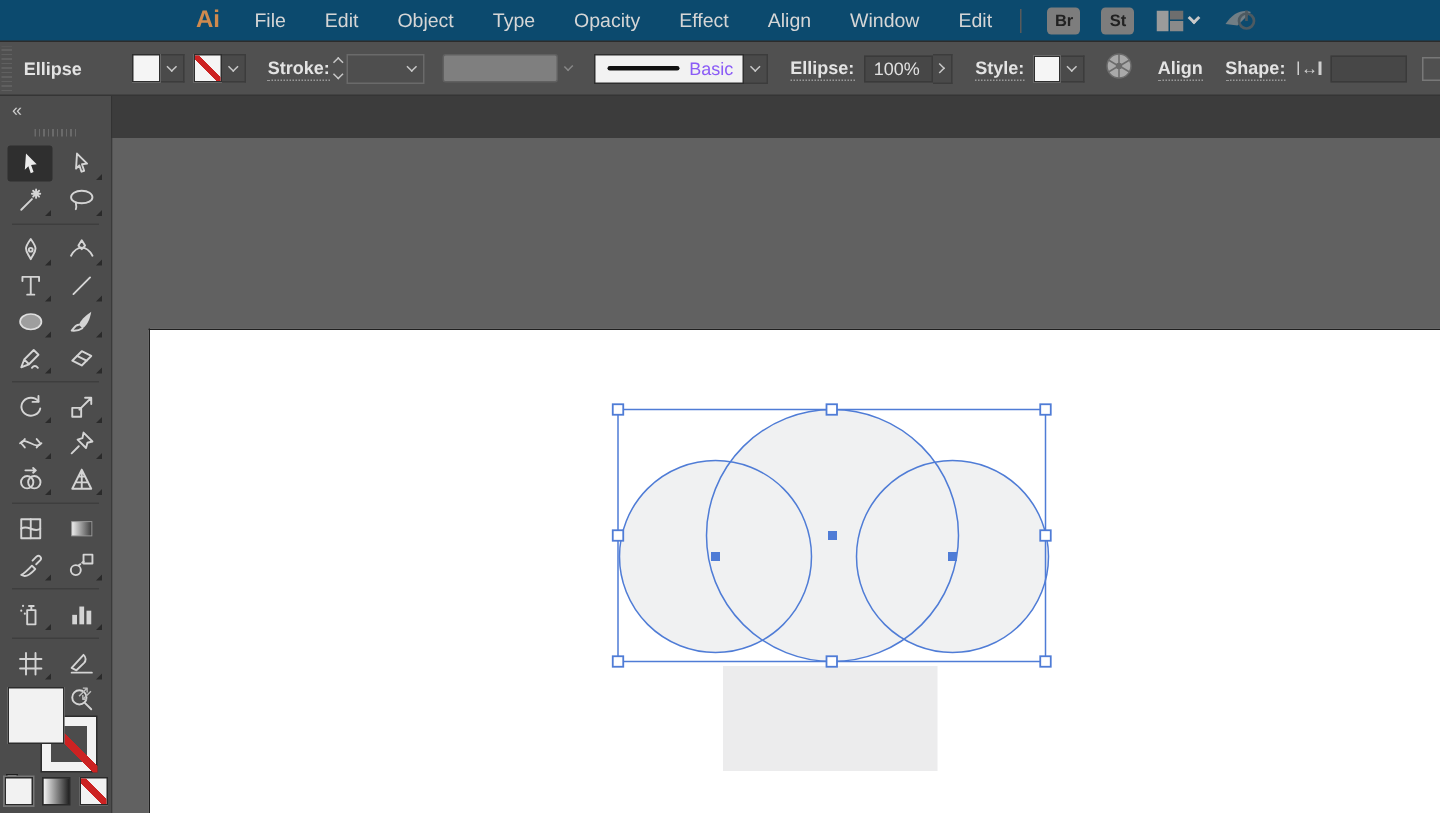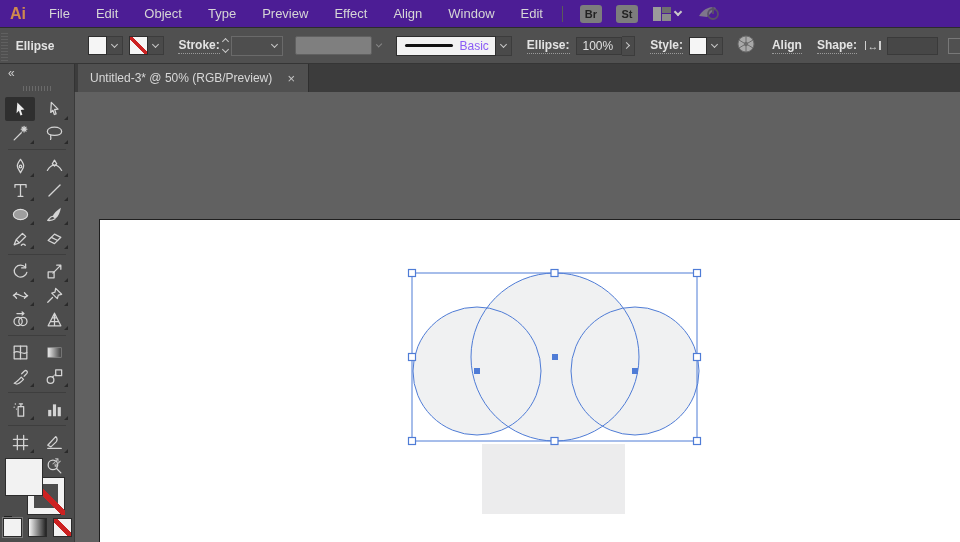--- a/index.html
+++ b/index.html
@@ -3,22 +3,22 @@
 <meta charset="utf-8">
 <style>
   * { box-sizing: border-box; margin: 0; padding: 0; }
   html,body { width:960px; height:542px; overflow:hidden;
     font-family:"Liberation Sans","DejaVu Sans",sans-serif;
     background:#606060; -webkit-font-smoothing:antialiased; }
   .app { position:relative; width:960px; height:542px; }
 
   
   .menubar { position:absolute; left:0; top:0; width:960px; height:28px;
-    background:#4c1d95; border-bottom:1px solid #2c2c2c;
-    display:flex; align-items:center; color:#d6d6d6; font-size:13px; }
+    background:#0c4a6e; border-bottom:1px solid #2c2c2c;
+    display:flex; align-items:center; color:#d6d6d6; font-size:13px;justify-content:center; }
   .ai-logo { width:36px; height:28px; display:flex; align-items:center; justify-content:center;
     color:#d08a4e; font-weight:bold; font-size:16px; }
   .menu-item { padding:0 13px; height:28px; display:flex; align-items:center; cursor:default; }
   .menubar-divider { width:1px; height:16px; background:#5a5a5a; margin:0 10px 0 6px; }
   .badge-btn { width:22px; height:18px; background:#7d7d7d; border-radius:3px; color:#222;
     font-size:11px; font-weight:bold; display:flex; align-items:center; justify-content:center;
     margin:0 7px; }
   .ws-icon { margin:0 4px 0 8px; display:flex; align-items:center; }
   .chev { width:6px; height:6px; border-right:2px solid #c9c9c9; border-bottom:2px solid #c9c9c9;
     transform:rotate(45deg); margin-top:-3px; }
@@ -123,21 +123,21 @@
 
 <div class="app">
 
   <div class="menubar">
     <div class="ai-logo">Ai</div>
     <div id="menu-items" style="display:flex;">
         <div class="menu-item">File</div>
         <div class="menu-item">Edit</div>
         <div class="menu-item">Object</div>
         <div class="menu-item">Type</div>
-        <div class="menu-item">Preview</div>
+        <div class="menu-item">Opacity</div>
         <div class="menu-item">Effect</div>
         <div class="menu-item">Align</div>
         <div class="menu-item">Window</div>
         <div class="menu-item">Edit</div>
       </div>
     <div class="menubar-divider"></div>
     <div class="badge-btn">Br</div>
     <div class="badge-btn">St</div>
     <div class="ws-icon">
       <svg width="18" height="14" viewBox="0 0 18 14">
@@ -233,24 +233,20 @@
         <span>↔</span>
         <span class="bar"></span>
     </div>
     <div class="inset-field shape-field" style="margin-left:6px;"></div>
 
     <div class="partial-icon"></div>
   </div>
 
   <div class="tabrow">
     <div class="tab-collapse">«</div>
-    <div class="doc-tab">
-      <span>Untitled-3* @ 50% (RGB/Preview)</span>
-      <span class="tab-close">×</span>
-    </div>
   </div>
 
   <div class="main">
 
     <div class="toolbar">
       <div class="tb-grip"></div>
       <div class="tool-grid" id="tool-grid">
           <div class="tool-row">
             <div class="tool active">
               <svg width="19" height="19" viewBox="0 0 24 24">

